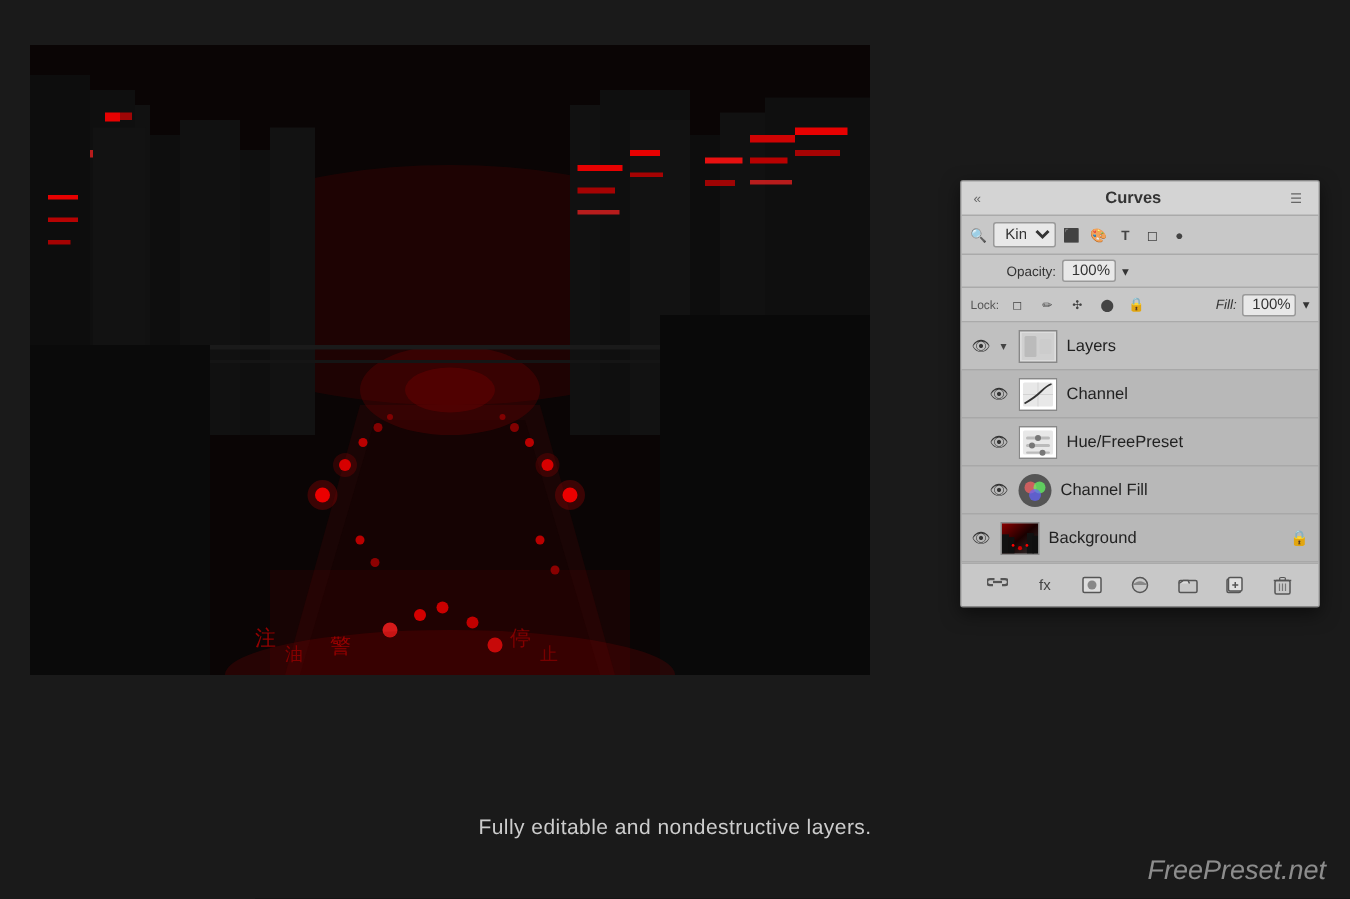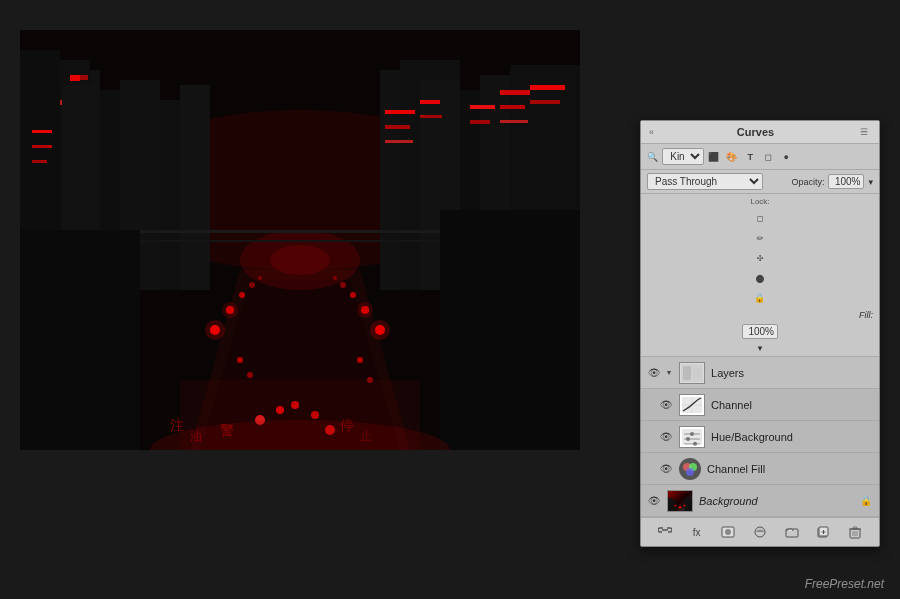--- a/index.html
+++ b/index.html
@@ -51,21 +51,21 @@
       font-size: 14px;
       letter-spacing: 0.3px;
     }
 
     
     .watermark {
       position: absolute;
       bottom: 8px;
       right: 16px;
       color: rgba(255,255,255,0.5);
-      font-size: 12px;
+      font-size: 18px;
       font-style: italic;
       margin-top: 44px;
     }
 
     
     .layers-panel {
       position: absolute;
       top: 120px;
       right: 20px;
       width: 240px;
@@ -160,21 +160,20 @@
 
     .lock-row {
       display: flex;
       align-items: center;
       padding: 3px 6px;
       background: #c8c8c8;
       border-bottom: 1px solid #aaa;
       gap: 4px;
       font-size: 9px;
       color: #333;
-      flex-direction: column;
     }
 
     .lock-icon {
       font-size: 8px;
       color: #555;
     }
 
     .fill-label {
       margin-left: auto;
       font-size: 9px;
@@ -431,20 +430,23 @@
       <rect x="100" y="200" width="360" height="3" fill="#1a1a1a"></rect>
       <rect x="120" y="210" width="320" height="2" fill="#151515"></rect>
 
       <rect x="0" y="200" width="120" height="220" fill="#0a0a0a"></rect>
       <rect x="420" y="180" width="140" height="240" fill="#090909"></rect>
 
       <ellipse cx="280" cy="420" rx="150" ry="30" fill="rgba(150,0,0,0.2)"></ellipse>
     </svg>
   </div>
 
+  <div class="caption">
+    <span>Fully editable and nondestructive layers.</span>
+  </div>
 
   <div class="watermark">
     <span>FreePreset.net</span>
   </div>
 
   <div class="layers-panel">
 
     <div class="layers-title-bar">
       <span class="collapse-arrows">«</span>
       <span class="layers-title">Curves</span>
@@ -463,27 +465,20 @@
         <option>Smart Object</option>
       </select>
       <div class="layer-icon-btn">⬛</div>
       <div class="layer-icon-btn">🎨</div>
       <div class="layer-icon-btn" style="font-weight:bold;">T</div>
       <div class="layer-icon-btn">◻</div>
       <div class="layer-icon-btn">●</div>
     </div>
 
     <div class="blend-row">
-      <select class="blend-select">
-        <option>Pass Through</option>
-        <option>Normal</option>
-        <option>Multiply</option>
-        <option>Screen</option>
-        <option>Overlay</option>
-      </select>
       <span class="opacity-label">Opacity:</span>
       <span class="opacity-value">100%</span>
       <span style="font-size:9px;color:#333;">▾</span>
     </div>
 
     <div class="lock-row">
       <span class="lock-icon">Lock:</span>
       <div class="layer-icon-btn" style="font-size:8px;">◻</div>
       <div class="layer-icon-btn" style="font-size:8px;">✏</div>
       <div class="layer-icon-btn" style="font-size:8px;">✣</div>
@@ -533,21 +528,21 @@
             <rect x="2" y="2" width="20" height="16" fill="#e8e8e8" rx="1"></rect>
 
             <rect x="4" y="6" width="16" height="2" fill="#bbb" rx="1"></rect>
             <circle cx="12" cy="7" r="2" fill="#777"></circle>
             <rect x="4" y="11" width="16" height="2" fill="#bbb" rx="1"></rect>
             <circle cx="8" cy="12" r="2" fill="#777"></circle>
             <rect x="4" y="16" width="16" height="1.5" fill="#bbb" rx="1"></rect>
             <circle cx="15" cy="16.75" r="2" fill="#777"></circle>
           </svg>
         </div>
-        <span class="layer-name">Hue/Background</span>
+        <span class="layer-name">Hue/FreePreset</span>
       </div>
 
       <div class="layer-item layer-indent">
         <div class="eye-icon">👁</div>
         <div class="layer-thumb" style="background:#555;border-radius:50%;overflow:visible;width:22px;height:22px;border:none;">
           <svg width="22" height="22" viewBox="0 0 22 22">
             <circle cx="11" cy="11" r="10" fill="#555"></circle>
             <circle cx="8" cy="9" r="4" fill="rgba(255,100,100,0.7)"></circle>
             <circle cx="14" cy="9" r="4" fill="rgba(100,255,100,0.7)"></circle>
             <circle cx="11" cy="14" r="4" fill="rgba(100,100,255,0.7)"></circle>
@@ -572,21 +567,21 @@
             <rect x="0" y="8" width="5" height="14" fill="#111"></rect>
             <rect x="5" y="10" width="4" height="12" fill="#0f0f0f"></rect>
             <rect x="18" y="7" width="5" height="15" fill="#111"></rect>
             <rect x="22" y="9" width="4" height="13" fill="#0f0f0f"></rect>
 
             <circle cx="8" cy="16" r="1" fill="#ff0000"></circle>
             <circle cx="18" cy="16" r="1" fill="#ff0000"></circle>
             <circle cx="13" cy="18" r="1.5" fill="#cc0000"></circle>
           </svg>
         </div>
-        <span class="layer-name" style="font-style:italic;">Background</span>
+        <span class="layer-name" style="">Background</span>
         <span class="layer-lock">🔒</span>
       </div>
 
     </div>
 
     <div class="layers-bottom-bar">
       <div class="bottom-btn" title="Link Layers">
         <svg width="14" height="12" viewBox="0 0 14 12" fill="none">
           <path d="M4 6 H2 Q0 6 0 4 Q0 2 2 2 H5" stroke="#555" stroke-width="1.5" fill="none"></path>
           <path d="M10 6 H12 Q14 6 14 4 Q14 2 12 2 H9" stroke="#555" stroke-width="1.5" fill="none"></path>

